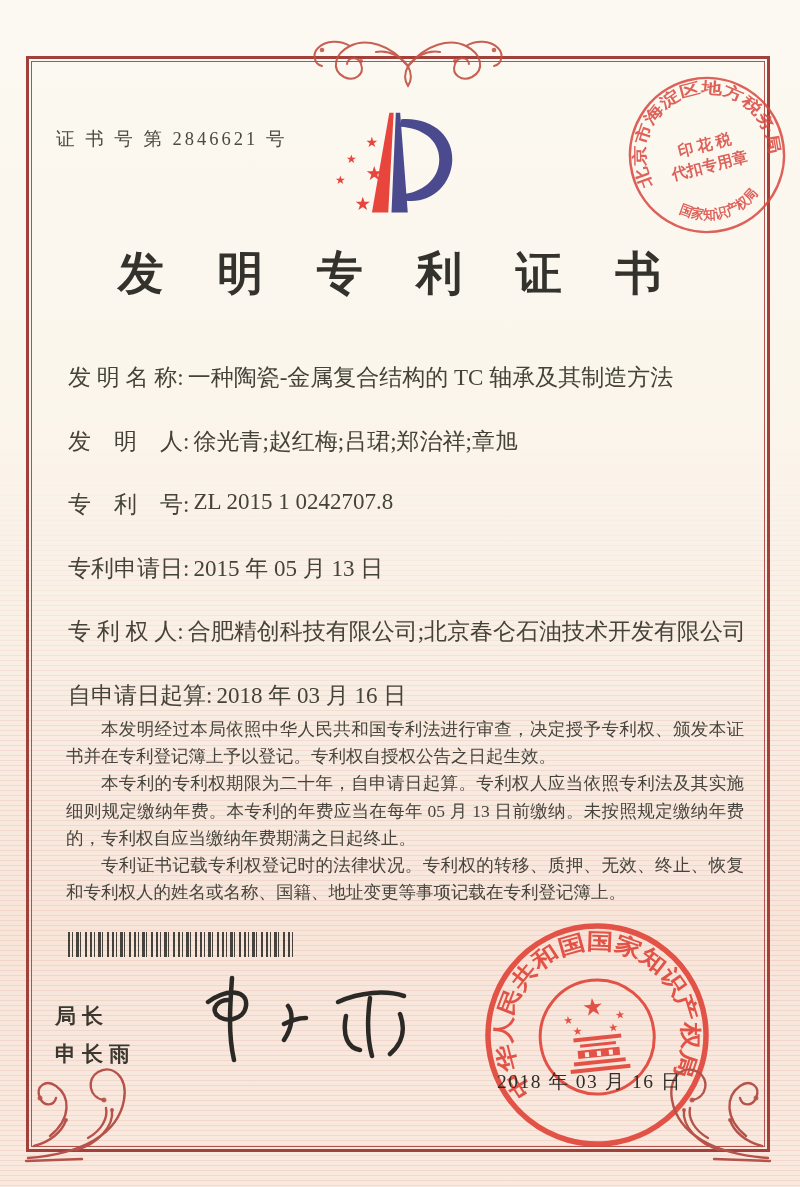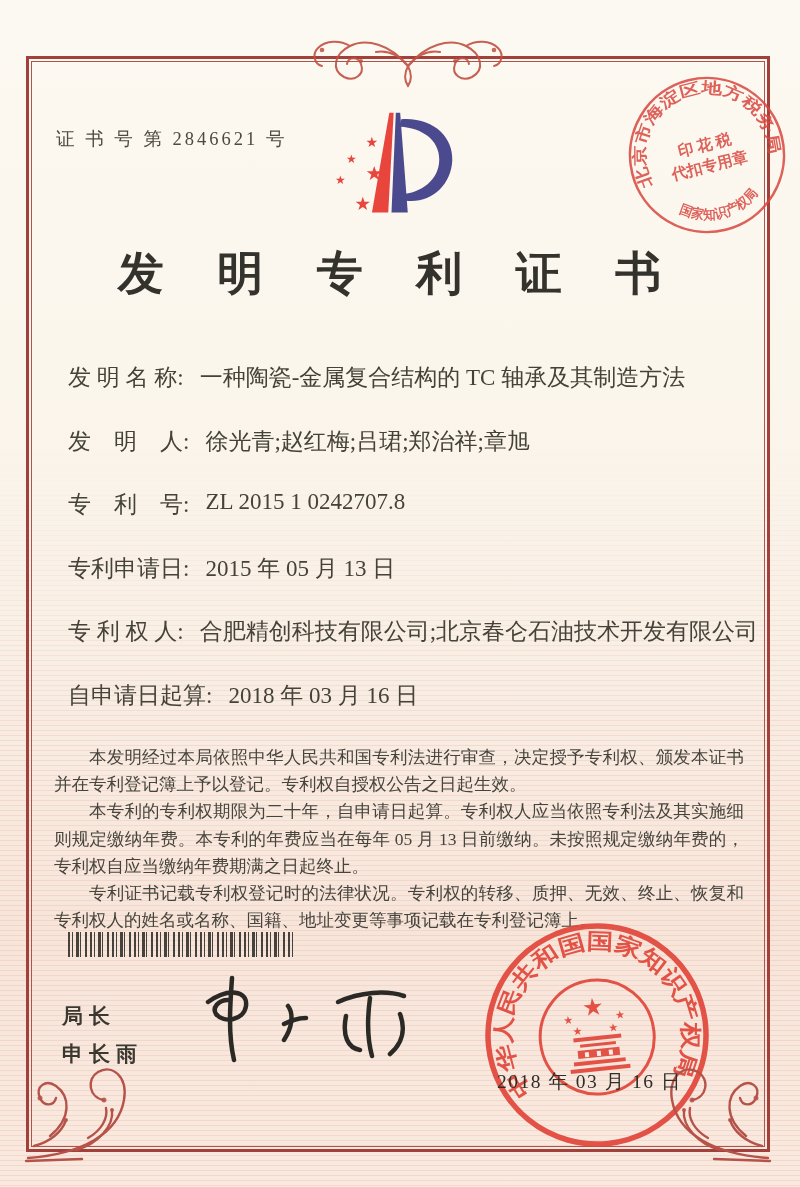--- a/index.html
+++ b/index.html
@@ -33,36 +33,36 @@
   .title{
     position:absolute;left:0;right:0;top:243px;text-align:center;
     font-size:46px;font-weight:600;letter-spacing:21px;
     color:#34322d;
   }
   .logo{position:absolute;left:322px;top:108px;}
   .fields{position:absolute;left:68px;top:362px;right:56px;}
   .field-row{display:flex;align-items:flex-start;height:27px;margin-bottom:36.5px;
     font-size:23px;color:#454239;}
   .field-label{white-space:pre;flex:0 0 auto;}
-  .field-value{margin-left:16px;white-space:pre;}
-  .paras{position:absolute;left:54px;top:716px;right:56px;
-    font-size:17.5px;line-height:27.2px;color:#46443c;text-align:justify;margin-top:28px;}
+  .field-value{margin-left:4px;white-space:pre;}
+  .paras{position:absolute;left:66px;top:716px;right:56px;
+    font-size:17.5px;line-height:27.2px;color:#46443c;text-align:justify;}
   .paras p{margin:0;text-indent:2em;}
   .barcode{
     position:absolute;left:68px;top:932px;width:227px;height:25px;
     background:repeating-linear-gradient(90deg,
       #2e2c29 0 2px, transparent 2px 4px,
       #2e2c29 4px 5px, transparent 5px 8px,
       #2e2c29 8px 11px, transparent 11px 12px,
       #2e2c29 12px 13px, transparent 13px 17px,
       #2e2c29 17px 19px, transparent 19px 22px);
     opacity:.88;
   }
   .signer-title,.signer-name{
-    position:absolute;left:62px;font-family:"Liberation Sans",sans-serif;
+    position:absolute;left:55px;font-family:"Liberation Sans",sans-serif;
     font-weight:700;color:#3a382f;font-size:21px;letter-spacing:6px;
   }
   .signer-title{top:1002px;}
   .signer-name{top:1040px;}
   .signature{position:absolute;left:188px;top:968px;}
   .big-seal{position:absolute;left:477px;top:915px;transform:rotate(-6deg);opacity:.92;}
   .seal-date{
     position:absolute;left:497px;top:1068px;z-index:5;
     font-size:19.5px;color:#2f2d28;letter-spacing:1.5px;white-space:pre;
   }

